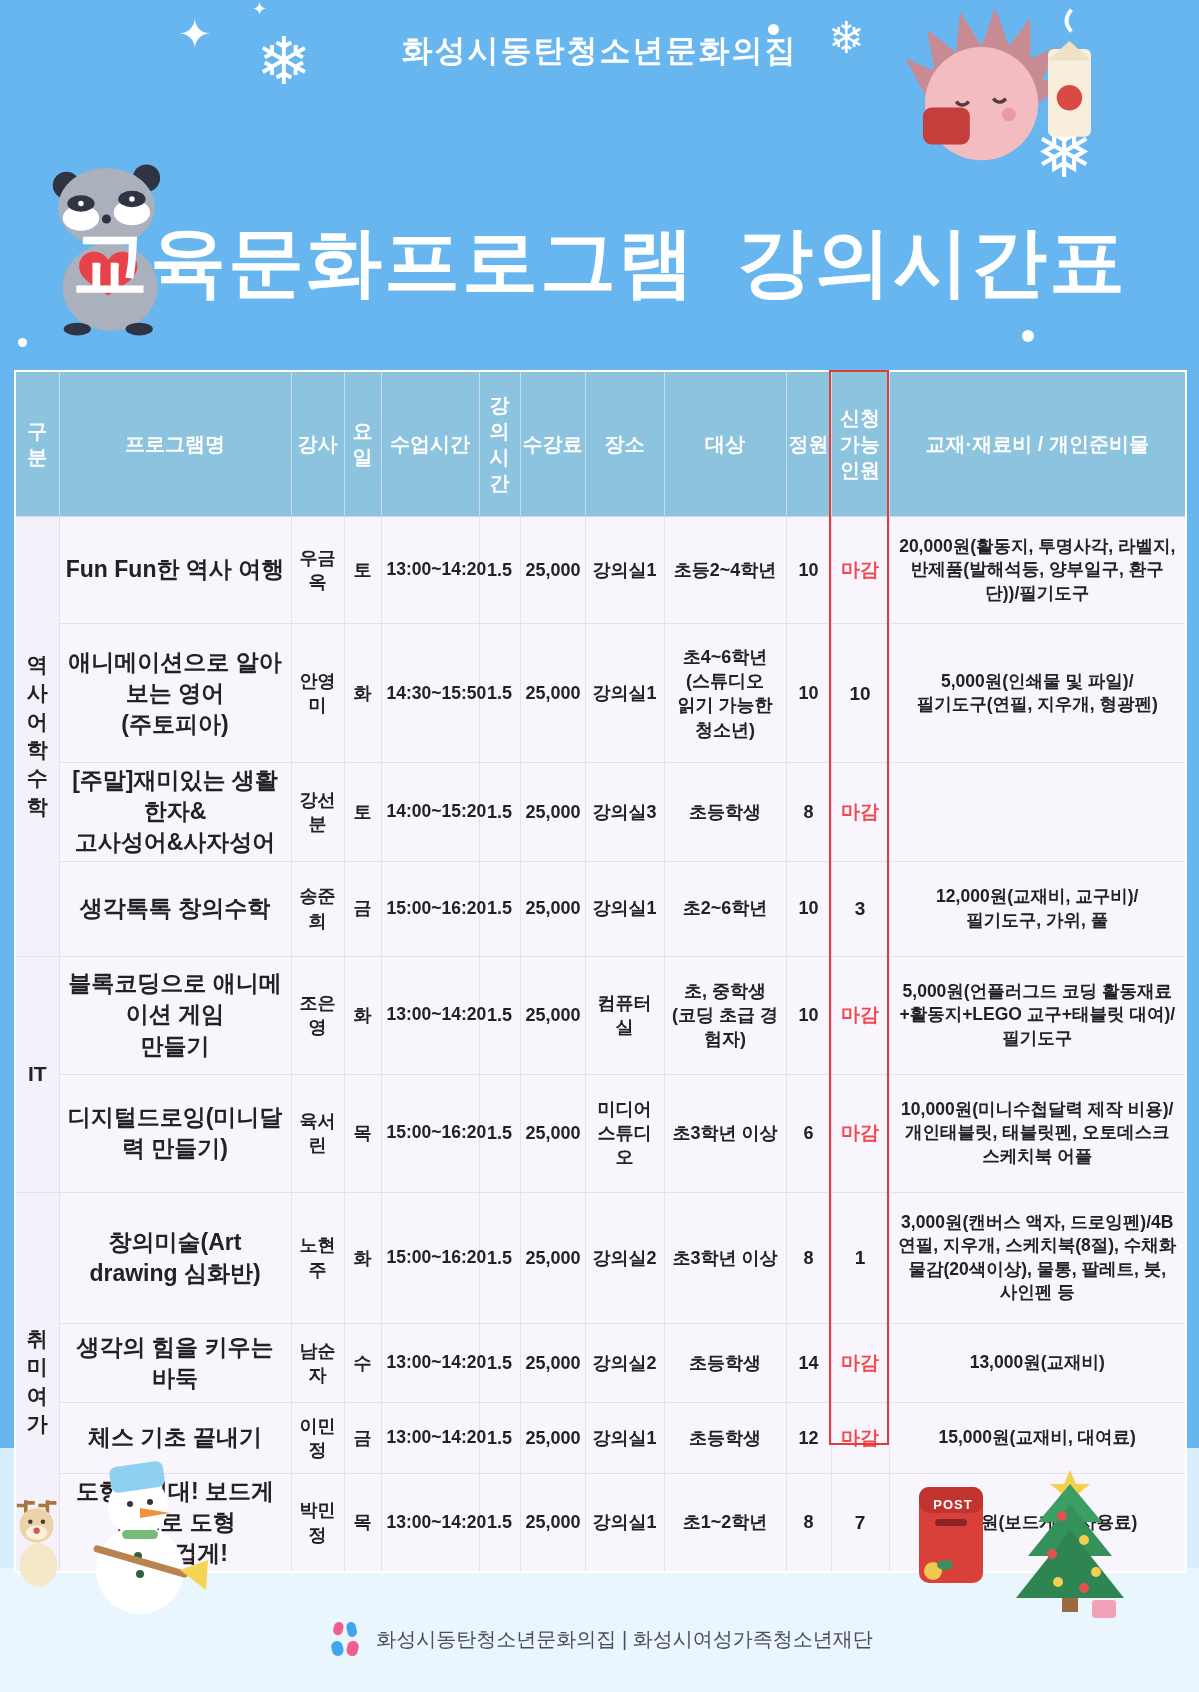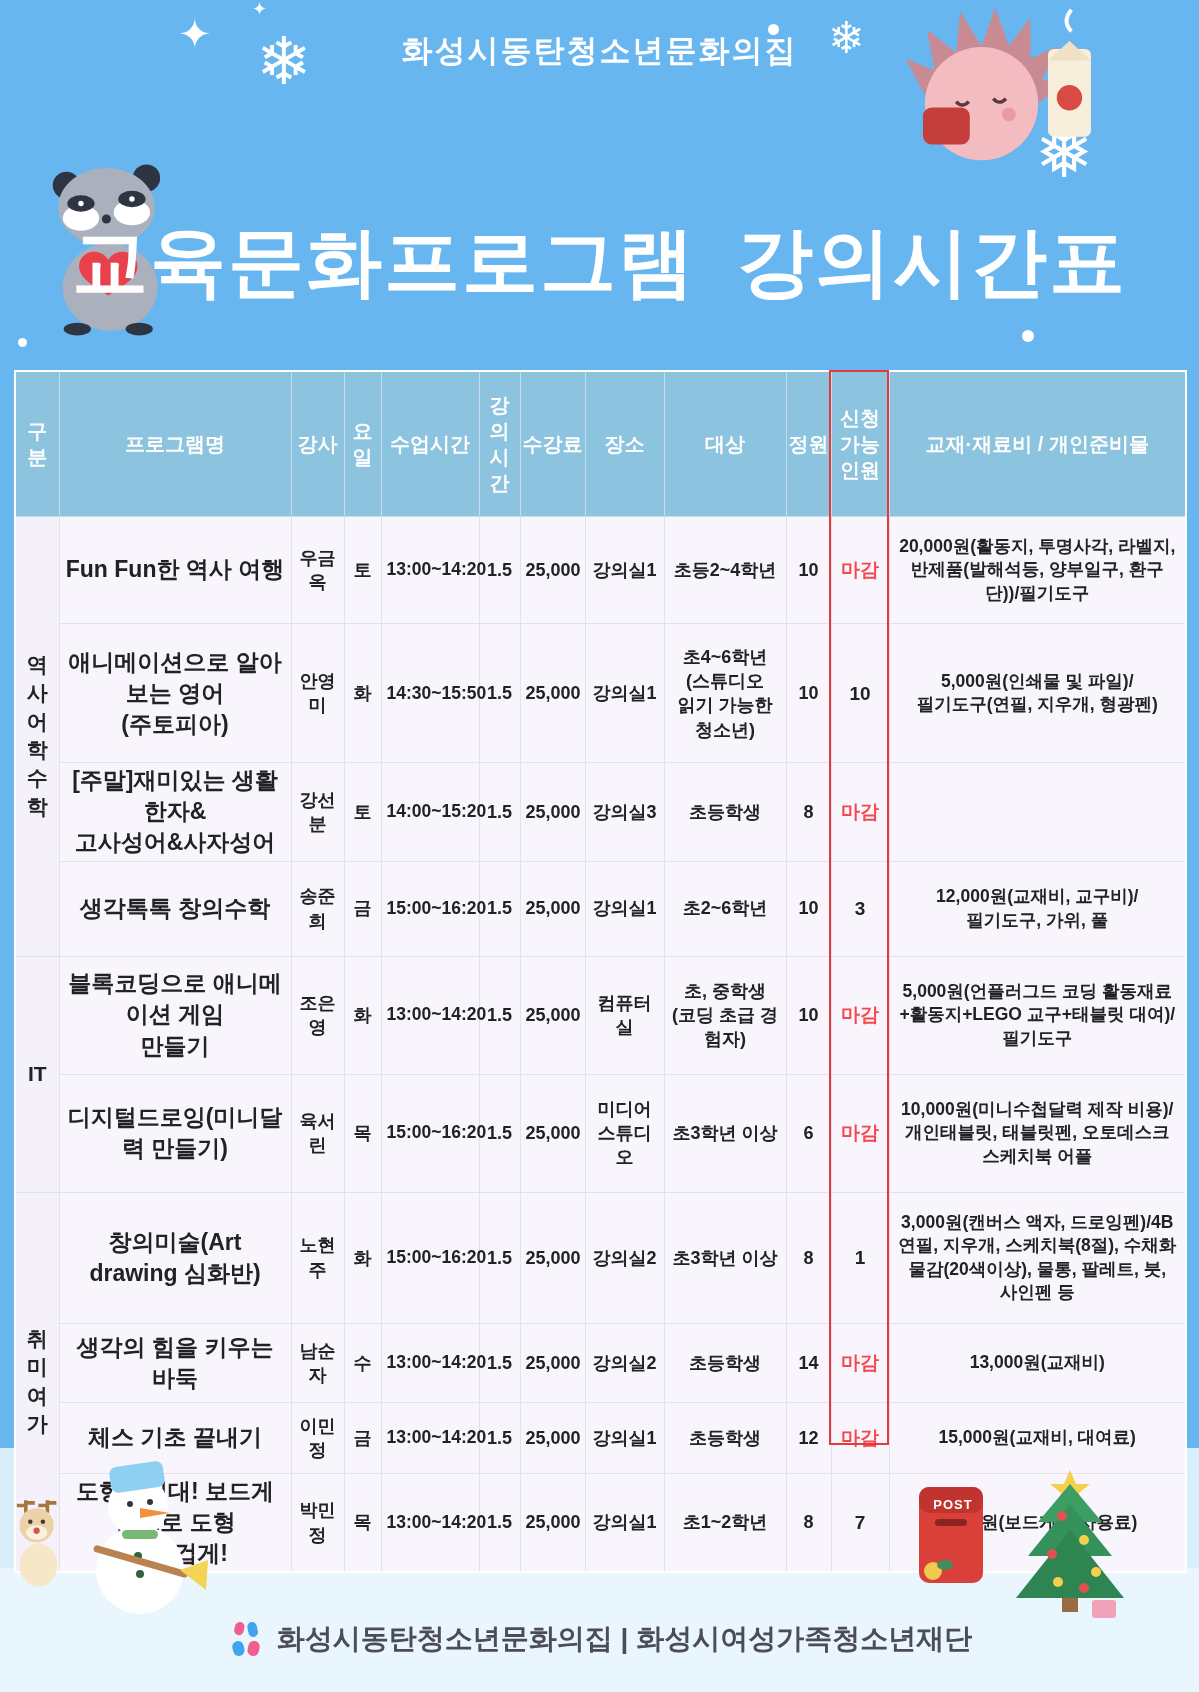--- a/index.html
+++ b/index.html
@@ -31,21 +31,21 @@
   table.sched td.prog{font-size:23px;}
   table.sched td.time{white-space:nowrap;font-size:17.5px;}
   table.sched td.mat{font-size:17.5px;padding:18px 8px;}
   table.sched td.avail{font-size:19px;}
   table.sched td.closed{color:#f5484e;}
   .red-overlay{position:absolute;left:829px;top:370px;width:60px;height:1075px;
                border:2px solid #e23b3b;box-sizing:border-box;z-index:4;pointer-events:none;}
   
   .footer{position:absolute;left:0;top:1620px;width:100%;display:flex;justify-content:center;
           align-items:center;gap:12px;z-index:5;}
-  .footer-text{color:#4c4c57;font-size:28px;font-weight:700;}
+  .footer-text{color:#4c4c57;font-size:20px;font-weight:400;}
   .postbox-label{position:absolute;left:913px;top:1497px;width:80px;text-align:center;
                  color:#ffffff;font-size:13px;font-weight:700;letter-spacing:1px;z-index:4;}
   svg{display:block;}
   .z3{z-index:3;}
 </style>
 </head>
 <body>
 
 <div class="page">
 

